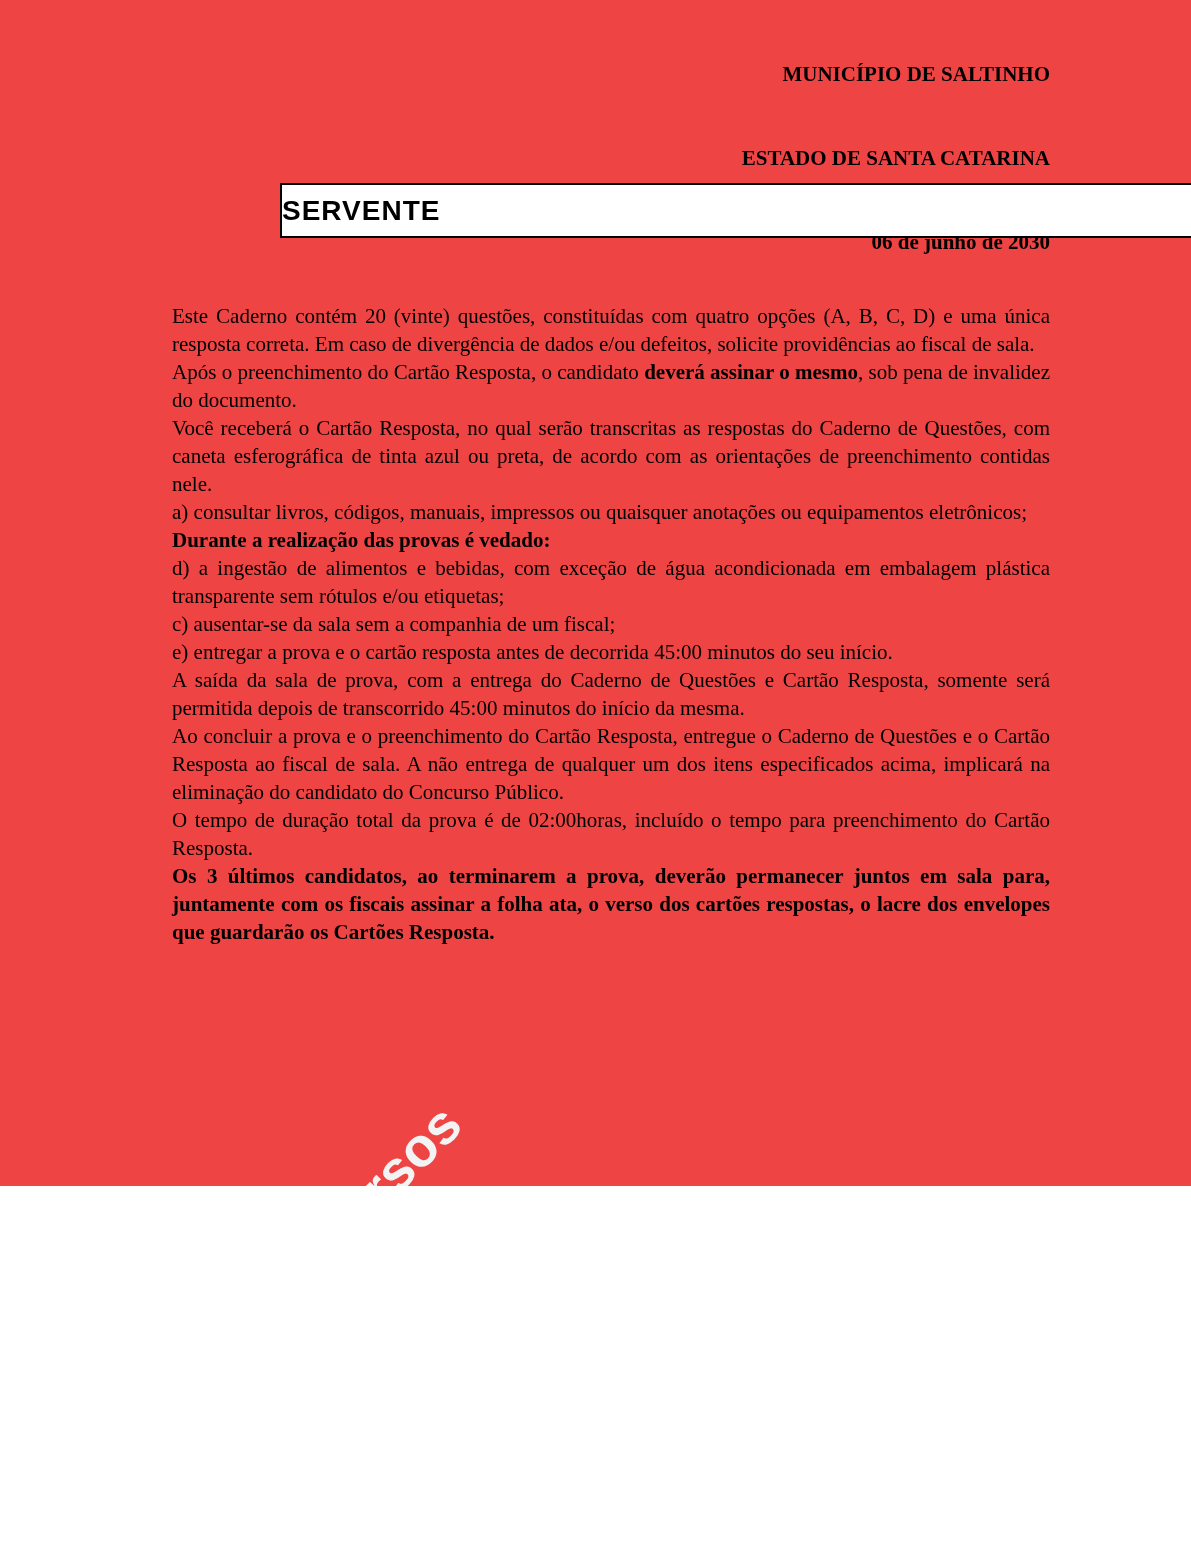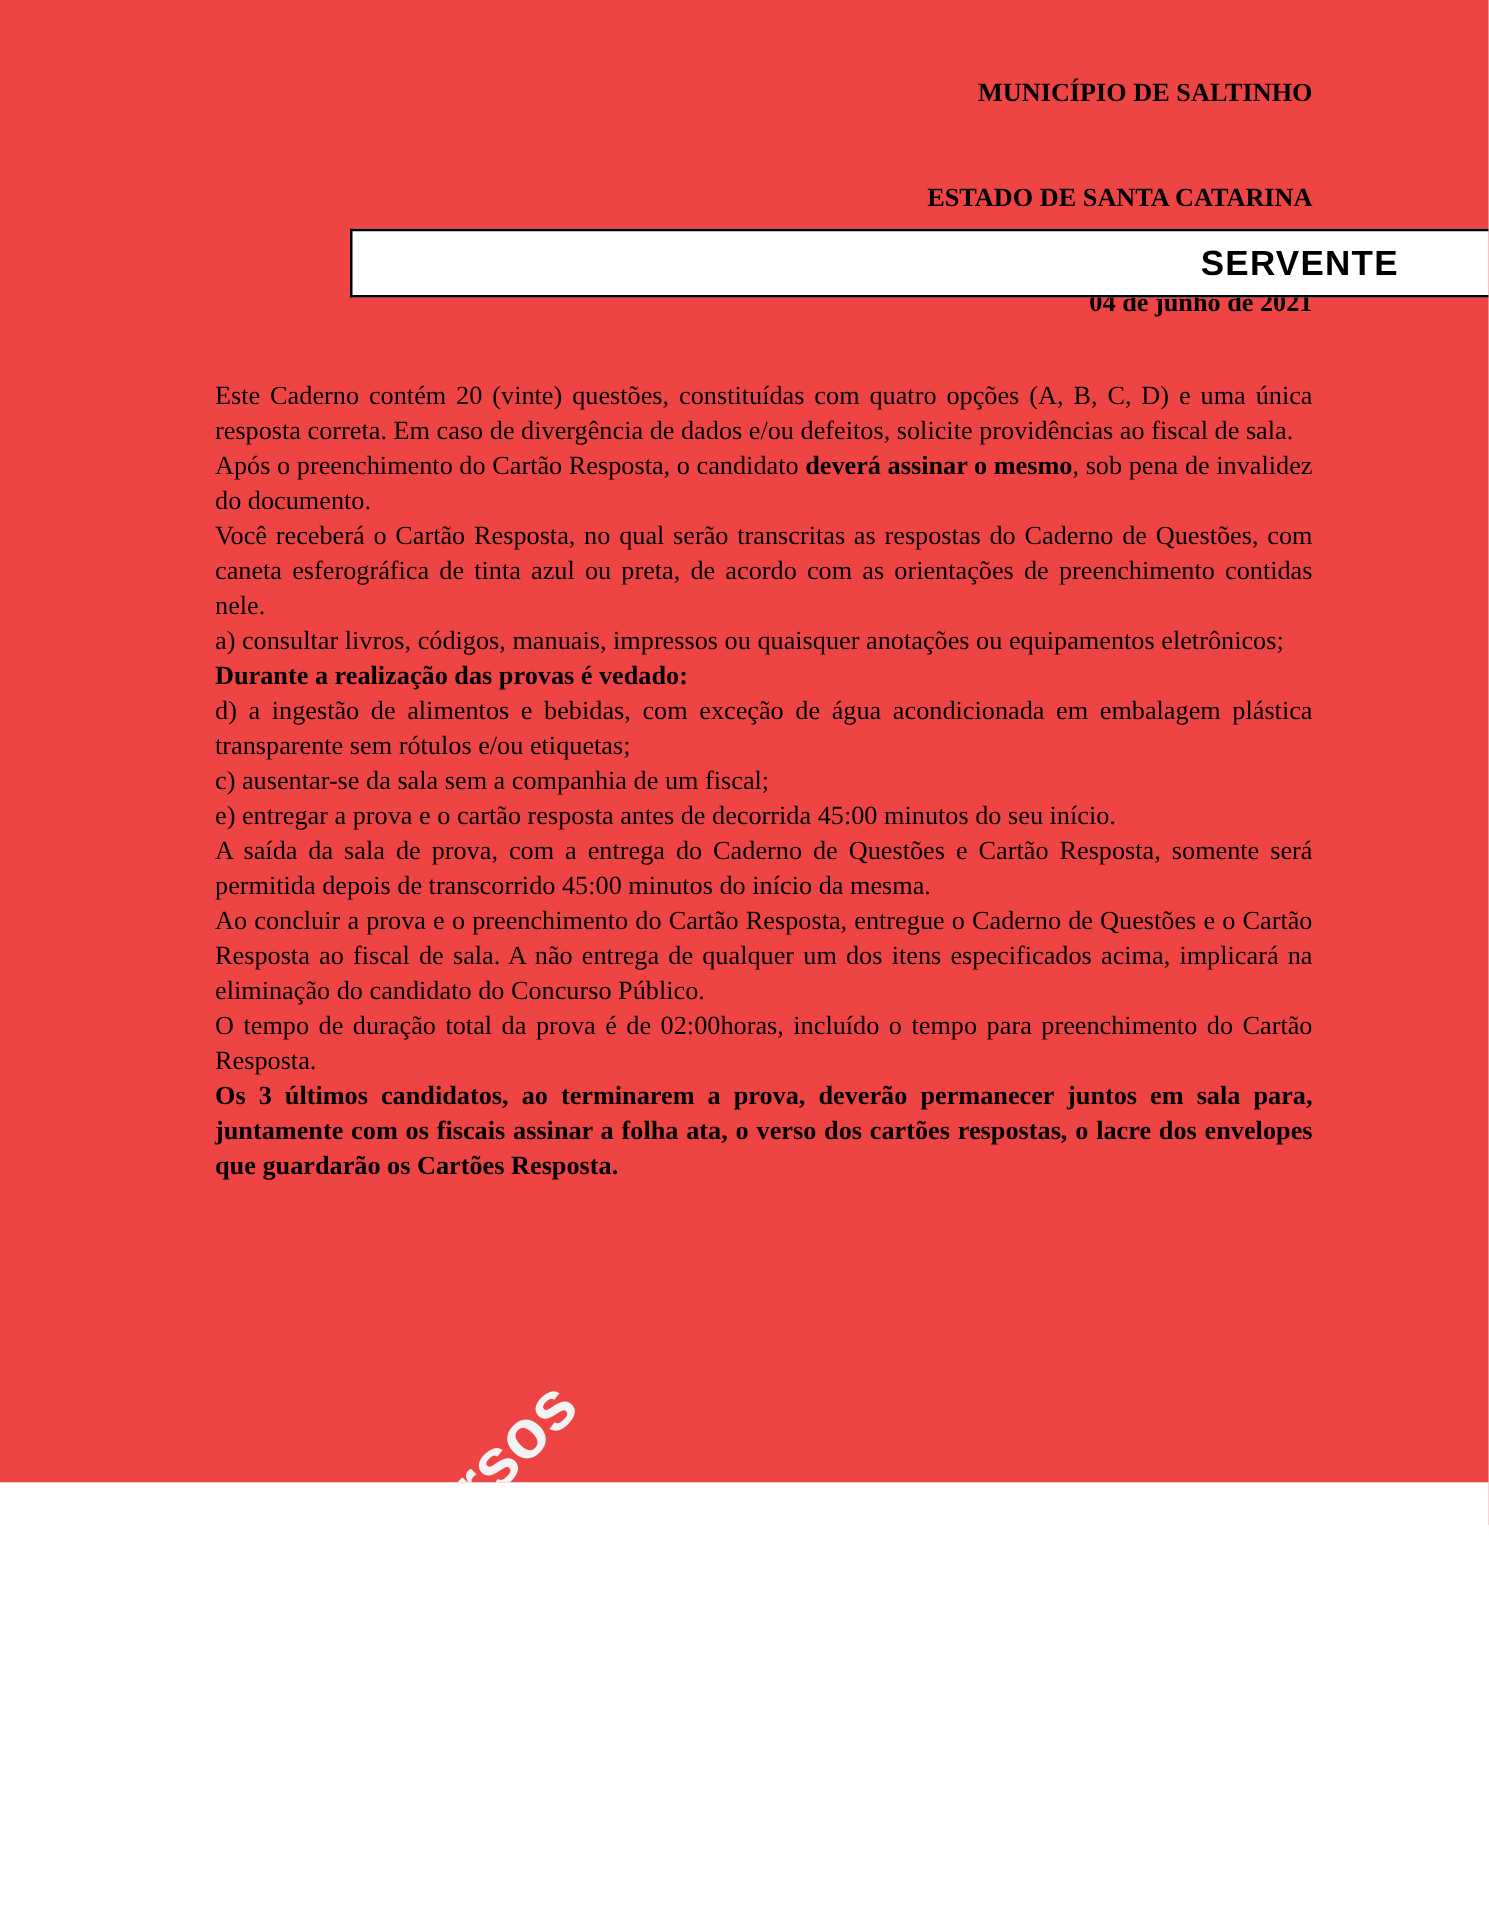--- a/index.html
+++ b/index.html
@@ -41,27 +41,26 @@
     top: 183px;
     right: 0;
     height: 55px;
     box-sizing: border-box;
     border: 2px solid #000000;
     border-right: none;
     background: #ffffff;
   }
   .title-text {
     width: 815px;
-    text-align: right;
+    text-align: left;
     font-family: "Liberation Sans", sans-serif;
     font-weight: bold;
     font-size: 28px;
     letter-spacing: 1px;
     line-height: 51px;
-    margin-left: 22px;
   }
   .instructions {
     position: absolute;
     left: 172px;
     top: 302px;
     width: 878px;
     font-size: 21px;
     line-height: 28px;
     text-align: justify;
   }
@@ -71,21 +70,21 @@
 </head>
 <body>
 
 <div class="page">
 
   <div class="watermark" style="color: rgb(243, 243, 243);">PCI Concursos</div>
 
   <div class="header">
     <div>MUNICÍPIO DE SALTINHO</div>
     <div>ESTADO DE SANTA CATARINA</div>
-    <div>04 de junho de 2021</div>
+    <div>06 de junho de 2030</div>
   </div>
 
   <div class="title-box">
     <div class="title-text">SERVENTE</div>
   </div>
 
   <div class="instructions">
       <p><span>Este Caderno contém 20 (vinte) questões, constituídas com quatro opções (A, B, C, D) e uma única resposta correta. Em caso de divergência de dados e/ou defeitos, solicite providências ao fiscal de sala.</span></p>
       <p><span>Após o preenchimento do Cartão Resposta, o candidato </span><span class="b">deverá assinar o mesmo</span><span>, sob pena de invalidez do documento.</span></p>
       <p><span>Você receberá o Cartão Resposta, no qual serão transcritas as respostas do Caderno de Questões, com caneta esferográfica de tinta azul ou preta, de acordo com as orientações de preenchimento contidas nele.</span></p>

